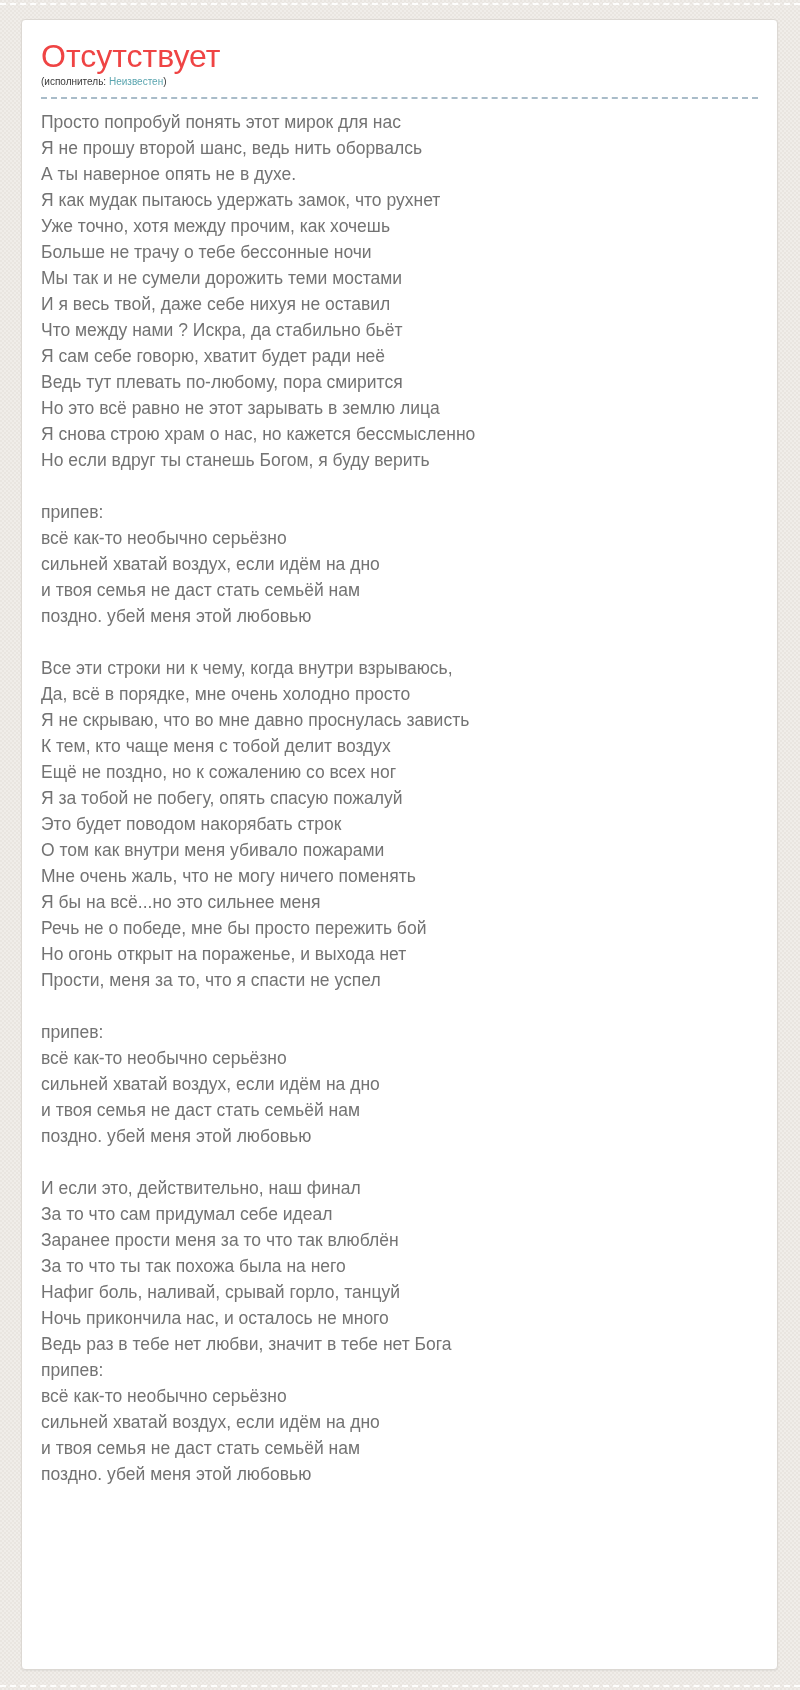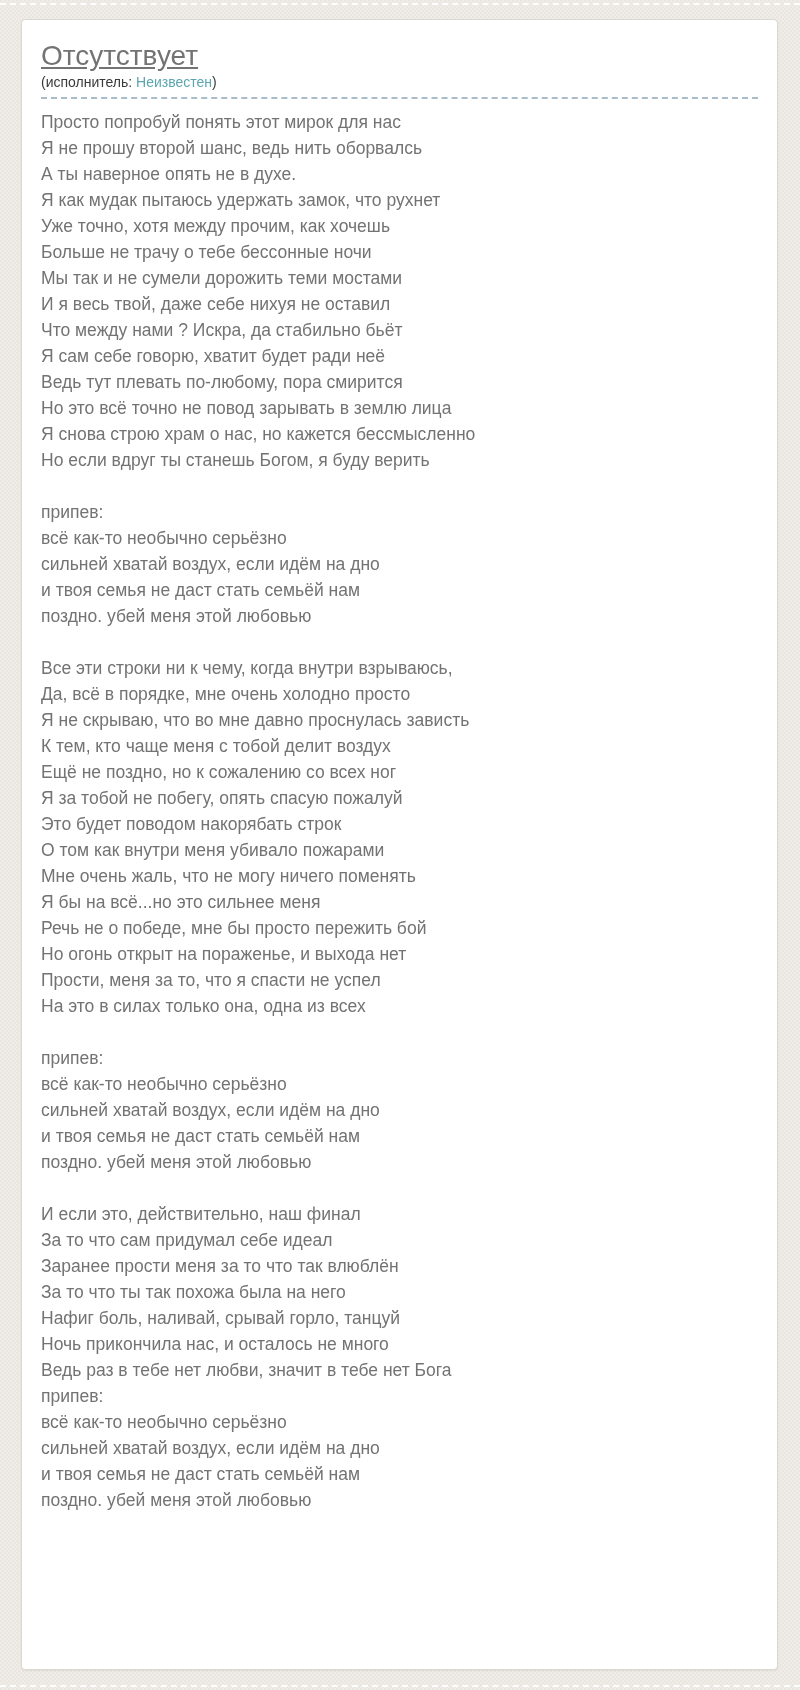--- a/index.html
+++ b/index.html
@@ -37,28 +37,27 @@
     border-radius: 4px;
     box-shadow: 0 1px 2px rgba(0,0,0,.06);
     padding: 12px 19px 0 19px;
   }
   .song-header {
     border-bottom: 2px dashed #a9bcc9;
     padding-bottom: 5px;
   }
   .song-title {
     margin: 8px 0 0 0;
-    font-size: 28px;
+    font-size: 32px;
     line-height: 32px;
     font-weight: 500;
-    color: #737373;
-    text-decoration: underline;
+    color: #ef4444;
   }
   .artist-line {
-    font-size: 14px;
+    font-size: 10px;
     line-height: 20px;
     color: #3a3a3a;
   }
   .artist-link {
     color: #5aa5af;
     text-decoration: none;
     cursor: pointer;
   }
   .lyrics {
     margin-top: 10px;
@@ -85,21 +84,21 @@
       <div class="lyric-line">Я не прошу второй шанс, ведь нить оборвалсь</div>
       <div class="lyric-line">А ты наверное опять не в духе.</div>
       <div class="lyric-line">Я как мудак пытаюсь удержать замок, что рухнет</div>
       <div class="lyric-line">Уже точно, хотя между прочим, как хочешь</div>
       <div class="lyric-line">Больше не трачу о тебе бессонные ночи</div>
       <div class="lyric-line">Мы так и не сумели дорожить теми мостами</div>
       <div class="lyric-line">И я весь твой, даже себе нихуя не оставил</div>
       <div class="lyric-line">Что между нами ? Искра, да стабильно бьёт</div>
       <div class="lyric-line">Я сам себе говорю, хватит будет ради неё</div>
       <div class="lyric-line">Ведь тут плевать по-любому, пора смирится</div>
-      <div class="lyric-line">Но это всё точно не повод зарывать в землю лица</div>
+      <div class="lyric-line">Но это всё равно не этот зарывать в землю лица</div>
       <div class="lyric-line">Я снова строю храм о нас, но кажется бессмысленно</div>
       <div class="lyric-line">Но если вдруг ты станешь Богом, я буду верить</div>
       <div class="lyric-line"></div>
       <div class="lyric-line">припев:</div>
       <div class="lyric-line">всё как-то необычно серьёзно</div>
       <div class="lyric-line">сильней хватай воздух, если идём на дно</div>
       <div class="lyric-line">и твоя семья не даст стать семьёй нам</div>
       <div class="lyric-line">поздно. убей меня этой любовью</div>
       <div class="lyric-line"></div>
       <div class="lyric-line">Все эти строки ни к чему, когда внутри взрываюсь,</div>
@@ -108,21 +107,20 @@
       <div class="lyric-line">К тем, кто чаще меня с тобой делит воздух</div>
       <div class="lyric-line">Ещё не поздно, но к сожалению со всех ног</div>
       <div class="lyric-line">Я за тобой не побегу, опять спасую пожалуй</div>
       <div class="lyric-line">Это будет поводом накорябать строк</div>
       <div class="lyric-line">О том как внутри меня убивало пожарами</div>
       <div class="lyric-line">Мне очень жаль, что не могу ничего поменять</div>
       <div class="lyric-line">Я бы на всё...но это сильнее меня</div>
       <div class="lyric-line">Речь не о победе, мне бы просто пережить бой</div>
       <div class="lyric-line">Но огонь открыт на пораженье, и выхода нет</div>
       <div class="lyric-line">Прости, меня за то, что я спасти не успел</div>
-      <div class="lyric-line">На это в силах только она, одна из всех</div>
       <div class="lyric-line"></div>
       <div class="lyric-line">припев:</div>
       <div class="lyric-line">всё как-то необычно серьёзно</div>
       <div class="lyric-line">сильней хватай воздух, если идём на дно</div>
       <div class="lyric-line">и твоя семья не даст стать семьёй нам</div>
       <div class="lyric-line">поздно. убей меня этой любовью</div>
       <div class="lyric-line"></div>
       <div class="lyric-line">И если это, действительно, наш финал</div>
       <div class="lyric-line">За то что сам придумал себе идеал</div>
       <div class="lyric-line">Заранее прости меня за то что так влюблён</div>

